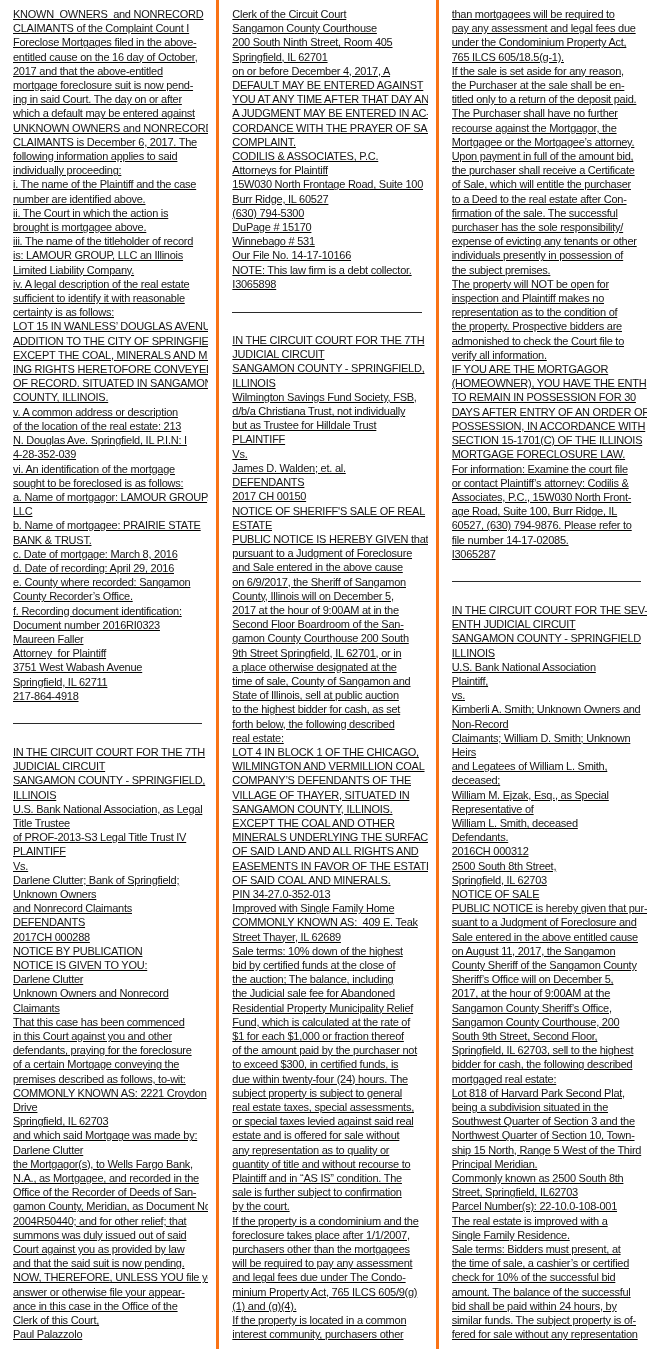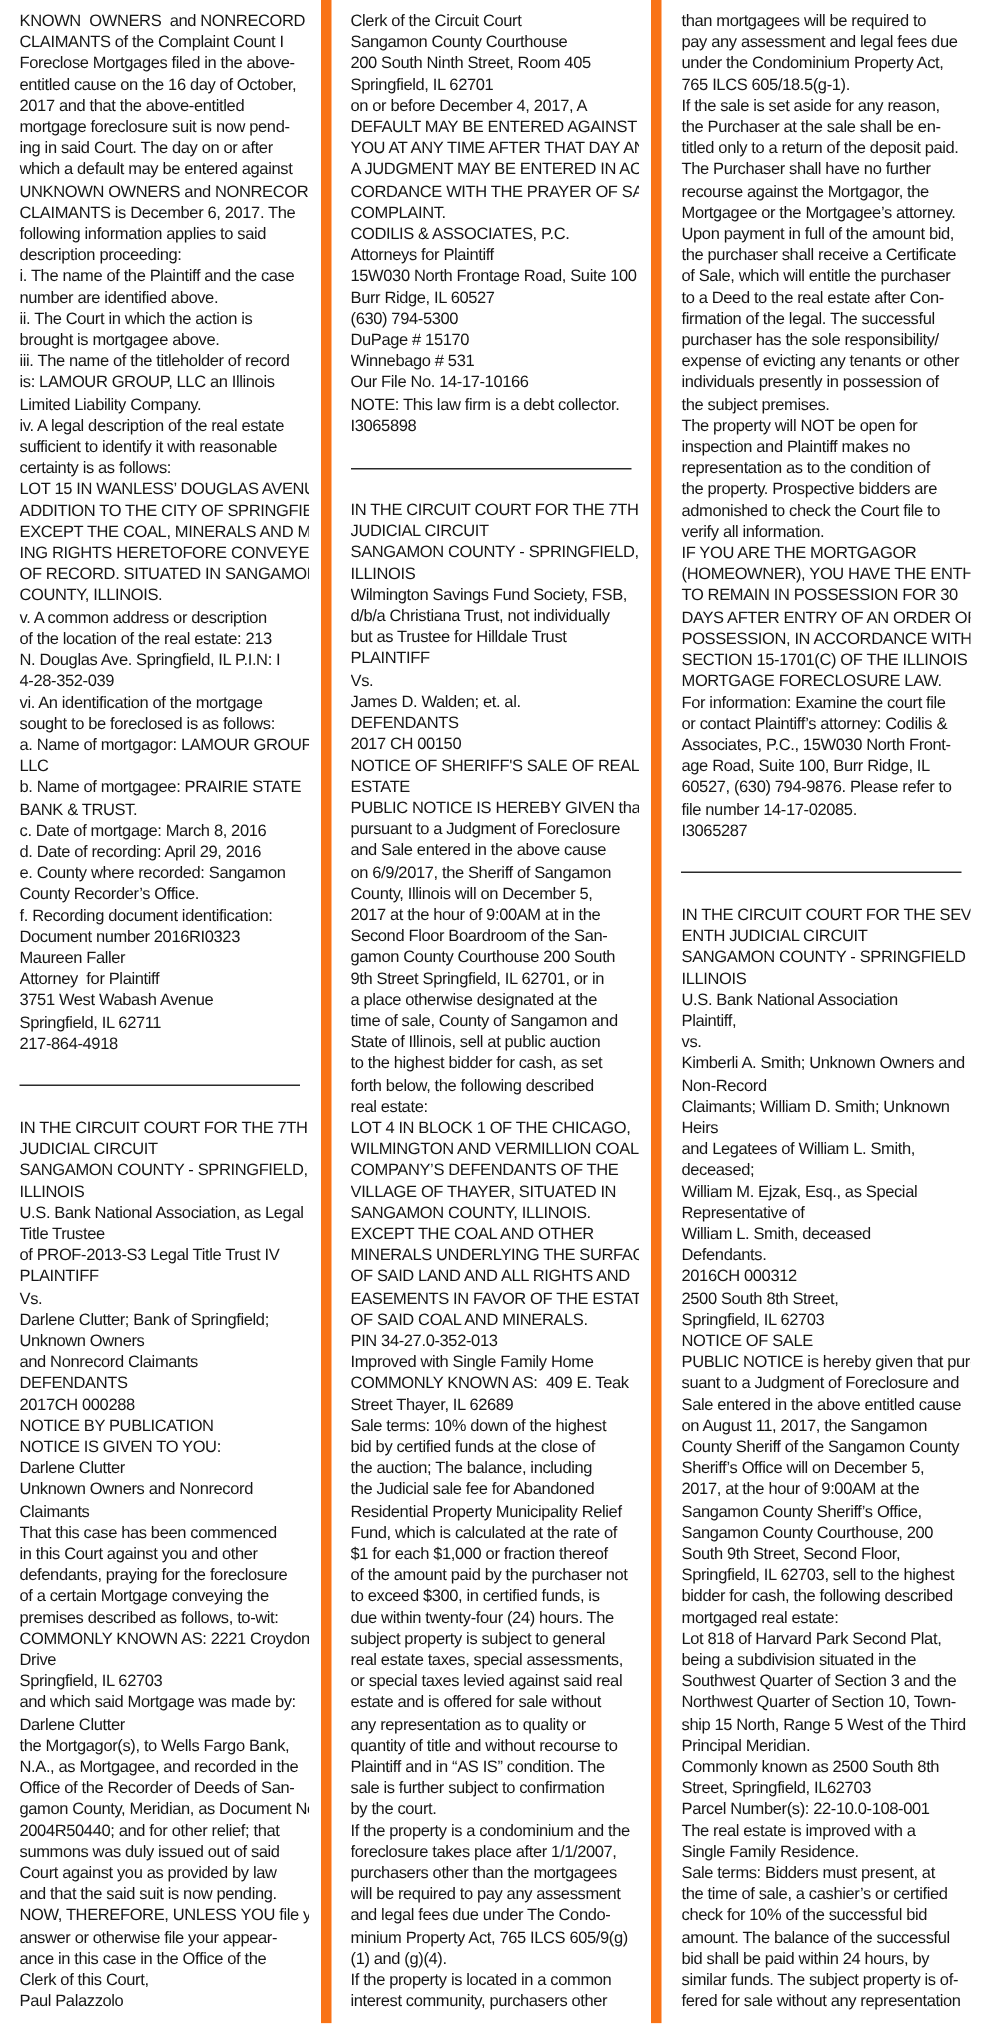--- a/index.html
+++ b/index.html
@@ -14,23 +14,24 @@
     display: flex;
     overflow: hidden;
     font-family: "Liberation Sans", "DejaVu Sans", sans-serif;
   }
   .column {
     flex: 1 1 0;
     min-width: 0;
     padding: 7px 8px 4px 13px;
     box-sizing: border-box;
     overflow: hidden;
+    text-decoration: underline;
   }
   .column + .column {
-    border-left: 7px solid #f97316;
+    border-left: 3px solid #f97316;
   }
   .notice-block {
     margin: 0;
   }
   .line {
     font-size: 11px;
     line-height: 14.2px;
     letter-spacing: -0.25px;
     color: #161616;
     white-space: pre;
@@ -57,21 +58,21 @@
         <div class="line">CLAIMANTS of the Complaint Count I</div>
         <div class="line">Foreclose Mortgages filed in the above-</div>
         <div class="line">entitled cause on the 16 day of October,</div>
         <div class="line">2017 and that the above-entitled</div>
         <div class="line">mortgage foreclosure suit is now pend-</div>
         <div class="line">ing in said Court. The day on or after</div>
         <div class="line">which a default may be entered against</div>
         <div class="line">UNKNOWN OWNERS and NONRECORD</div>
         <div class="line">CLAIMANTS is December 6, 2017. The</div>
         <div class="line">following information applies to said</div>
-        <div class="line">description proceeding:</div>
+        <div class="line">individually proceeding:</div>
         <div class="line">i. The name of the Plaintiff and the case</div>
         <div class="line">number are identified above.</div>
         <div class="line">ii. The Court in which the action is</div>
         <div class="line">brought is mortgagee above.</div>
         <div class="line">iii. The name of the titleholder of record</div>
         <div class="line">is: LAMOUR GROUP, LLC an Illinois</div>
         <div class="line">Limited Liability Company.</div>
         <div class="line">iv. A legal description of the real estate</div>
         <div class="line">sufficient to identify it with reasonable</div>
         <div class="line">certainty is as follows:</div>
@@ -260,21 +261,21 @@
         <div class="line">If the sale is set aside for any reason,</div>
         <div class="line">the Purchaser at the sale shall be en-</div>
         <div class="line">titled only to a return of the deposit paid.</div>
         <div class="line">The Purchaser shall have no further</div>
         <div class="line">recourse against the Mortgagor, the</div>
         <div class="line">Mortgagee or the Mortgagee’s attorney.</div>
         <div class="line">Upon payment in full of the amount bid,</div>
         <div class="line">the purchaser shall receive a Certificate</div>
         <div class="line">of Sale, which will entitle the purchaser</div>
         <div class="line">to a Deed to the real estate after Con-</div>
-        <div class="line">firmation of the legal. The successful</div>
+        <div class="line">firmation of the sale. The successful</div>
         <div class="line">purchaser has the sole responsibility/</div>
         <div class="line">expense of evicting any tenants or other</div>
         <div class="line">individuals presently in possession of</div>
         <div class="line">the subject premises.</div>
         <div class="line">The property will NOT be open for</div>
         <div class="line">inspection and Plaintiff makes no</div>
         <div class="line">representation as to the condition of</div>
         <div class="line">the property. Prospective bidders are</div>
         <div class="line">admonished to check the Court file to</div>
         <div class="line">verify all information.</div>

